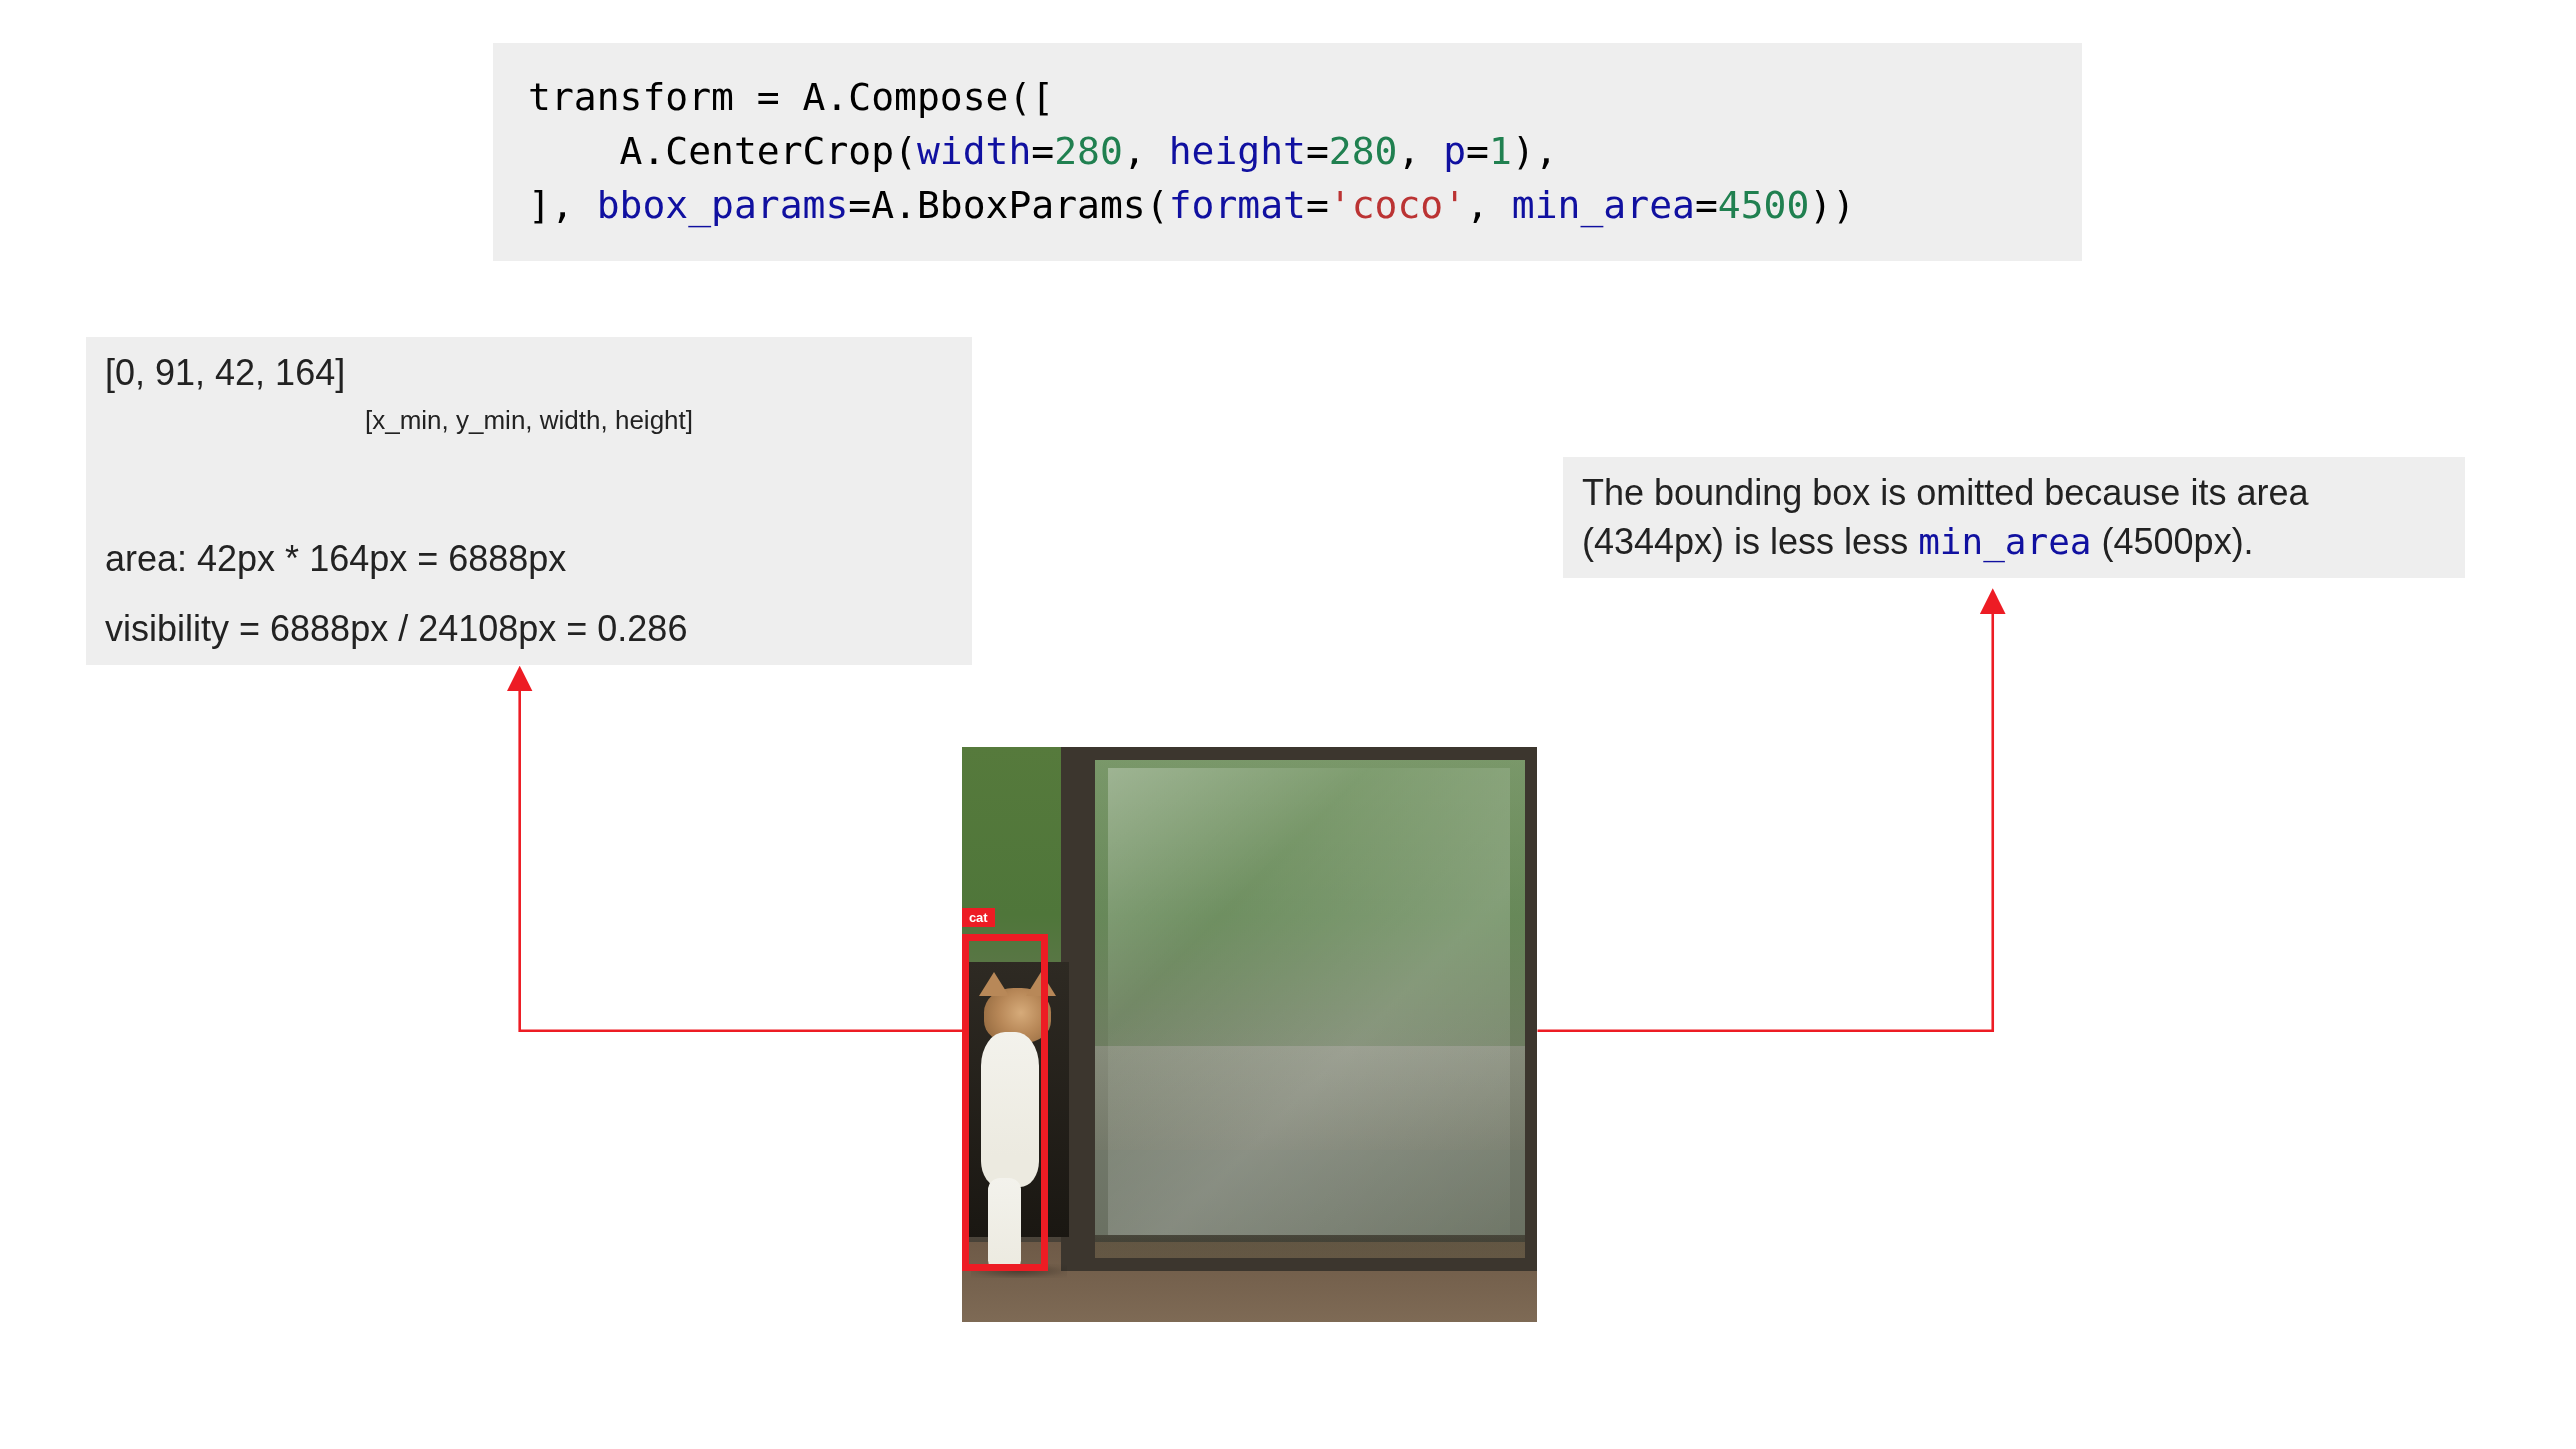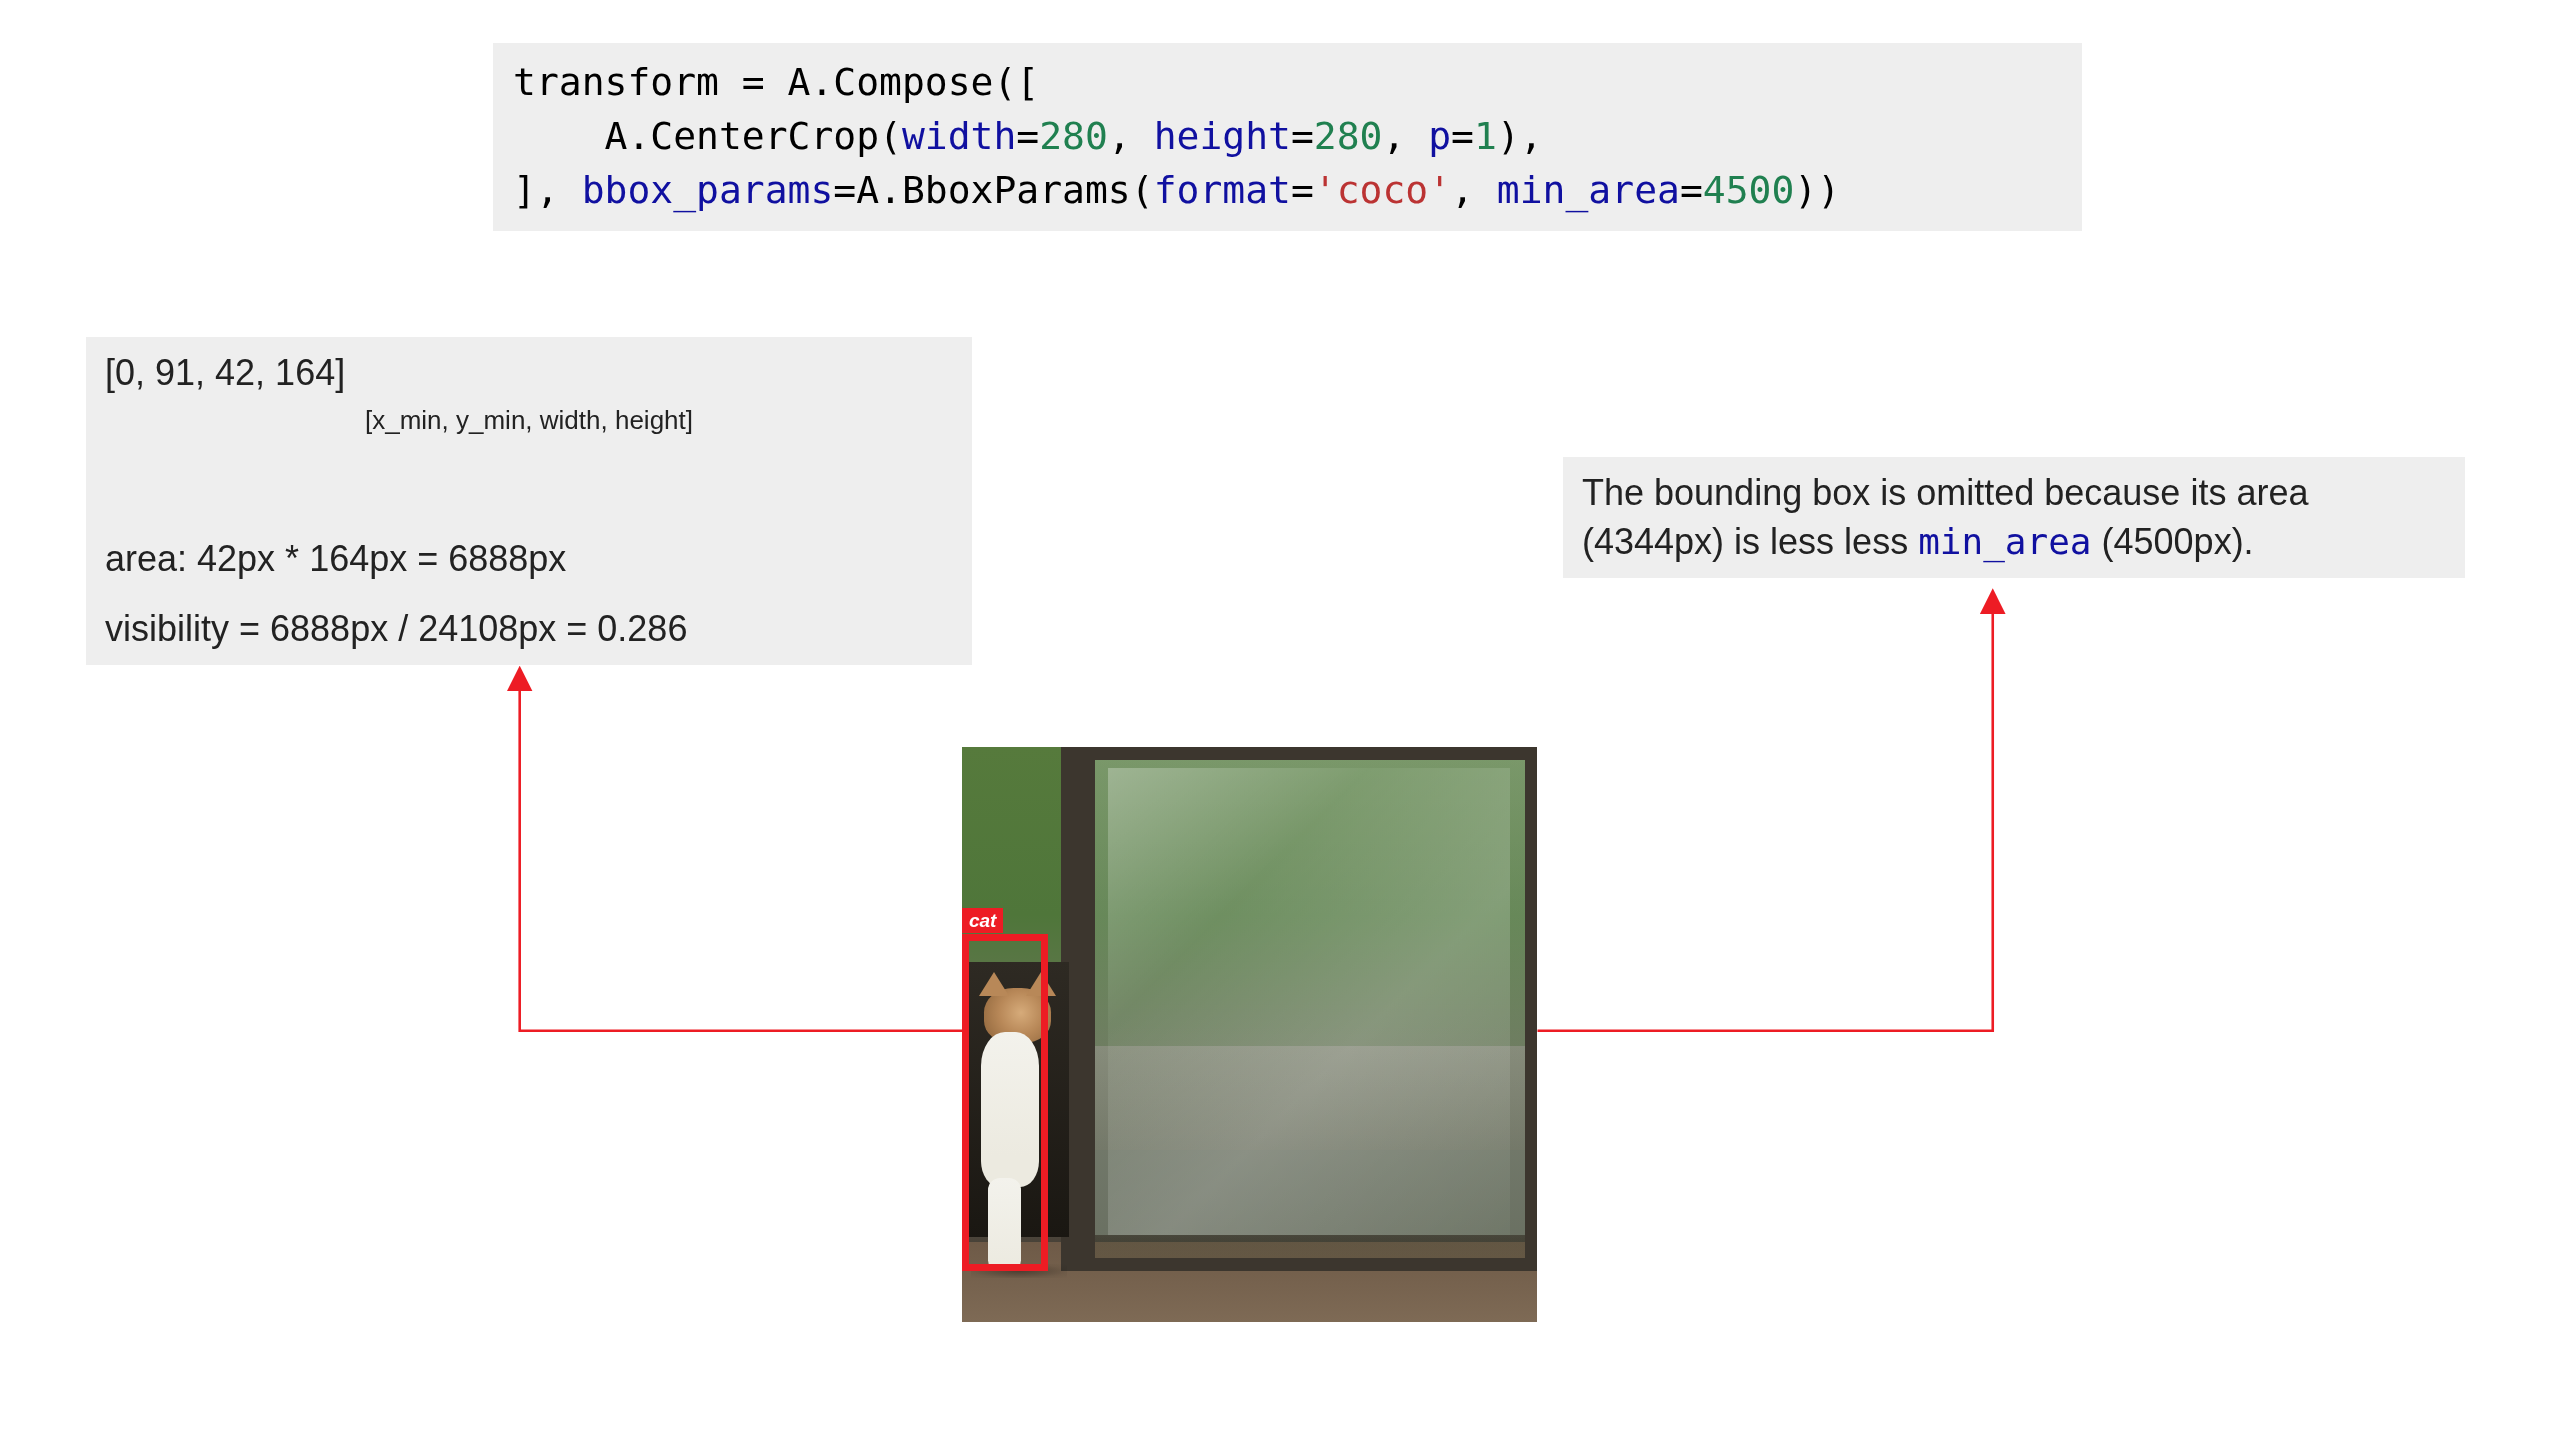--- a/index.html
+++ b/index.html
@@ -26,21 +26,21 @@
   
   .code-block {
     position: absolute;
     left: 493px;
     top: 43px;
     width: 1589px;
     font-size: 38px;
     line-height: 1.42;
   }
   .code-block pre {
-    margin: 1px;
+    margin: 16px;
     white-space: pre;
   }
   .tok-str  { color: #bb3333; }  
   .tok-num  { color: #208050; }  
   .tok-attr { color: #1010a0; }  
   .tok-call { color: #000000; }  
   .tok-punc { color: #000000; }
   .tok-var  { color: #000000; }
 
   
@@ -176,24 +176,23 @@
     position: absolute;
     border: 7.7px solid #ed1c24;
     box-sizing: border-box;
   }
   .bbox-label {
     position: absolute;
     background: #ed1c24;
     color: #ffffff;
     font-family: Verdana, Geneva, sans-serif;
     font-weight: bold;
-    font-size: 19px;
+    font-size: 13px;
     padding: 2.6px 6.9px 3.4px;
     line-height: 1.0;
-    font-style: italic;
   }
 
   
   .arrow-svg {
     position: absolute;
     left: 0; top: 0;
     width: 2576px; height: 1449px;
     pointer-events: none;
   }
   .arrow-path {

